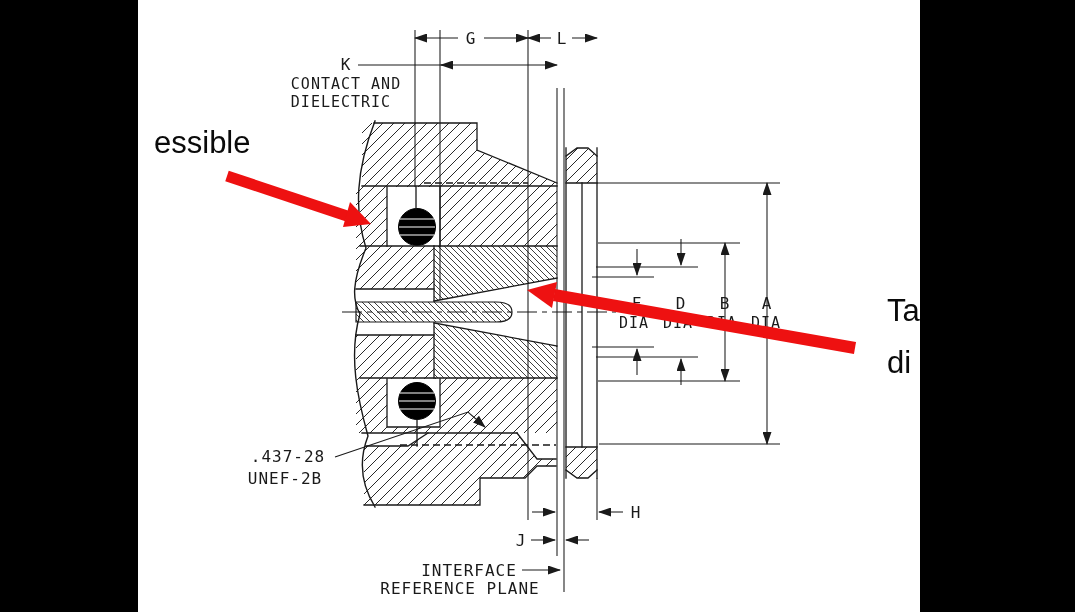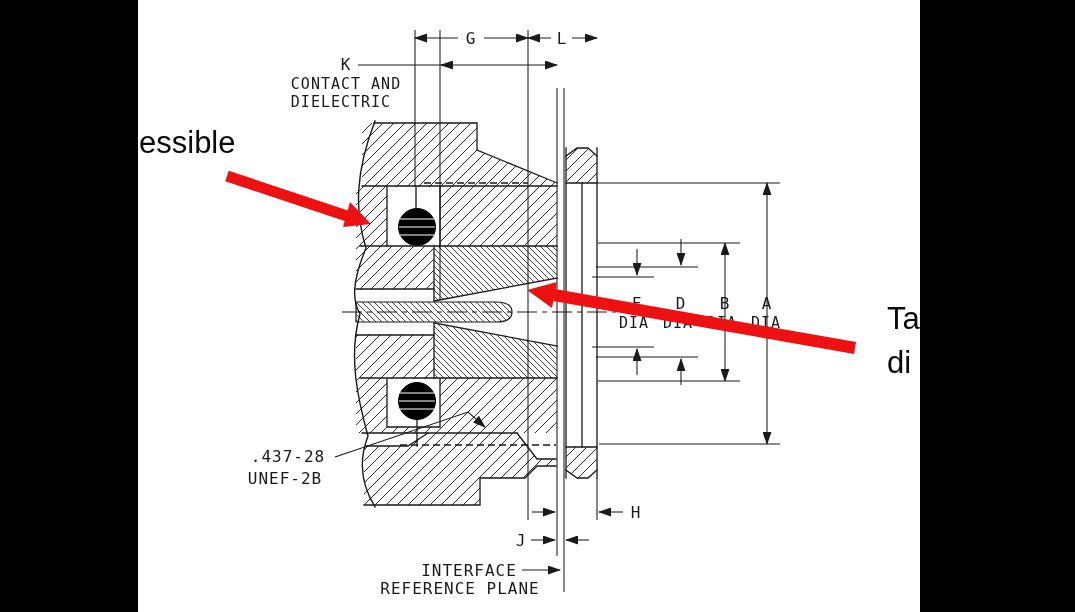--- a/index.html
+++ b/index.html
@@ -4,22 +4,22 @@
 <style>
   html,body{margin:0;padding:0;background:#000;}
   #stage{position:relative;width:1075px;height:612px;background:#ffffff;overflow:hidden;
          font-family:"DejaVu Sans Mono", monospace;}
   #cad{position:absolute;left:0;top:0;}
   .sidebar{position:absolute;top:0;height:612px;background:#000;}
   #bar-left{left:0;width:138px;}
   #bar-right{left:920px;width:155px;}
   .callout{position:absolute;color:#0a0a0a;font-family:"Liberation Sans", sans-serif;
            font-size:31px;line-height:1.05;white-space:nowrap;}
-  #callout-left{left:139px;top:127px;}
-  #callout-right-1{left:887px;top:303px;}
+  #callout-left{left:154px;top:127px;}
+  #callout-right-1{left:887px;top:295px;}
   #callout-right-2{left:887px;top:347px;}
   text{font-family:"DejaVu Sans Mono", monospace;fill:#1a1a1a;}
   .dimtxt{font-size:16px;letter-spacing:1px;}
   .small{font-size:15px;letter-spacing:1px;}
 </style>
 </head>
 <body>
 
 <div id="stage">
 

